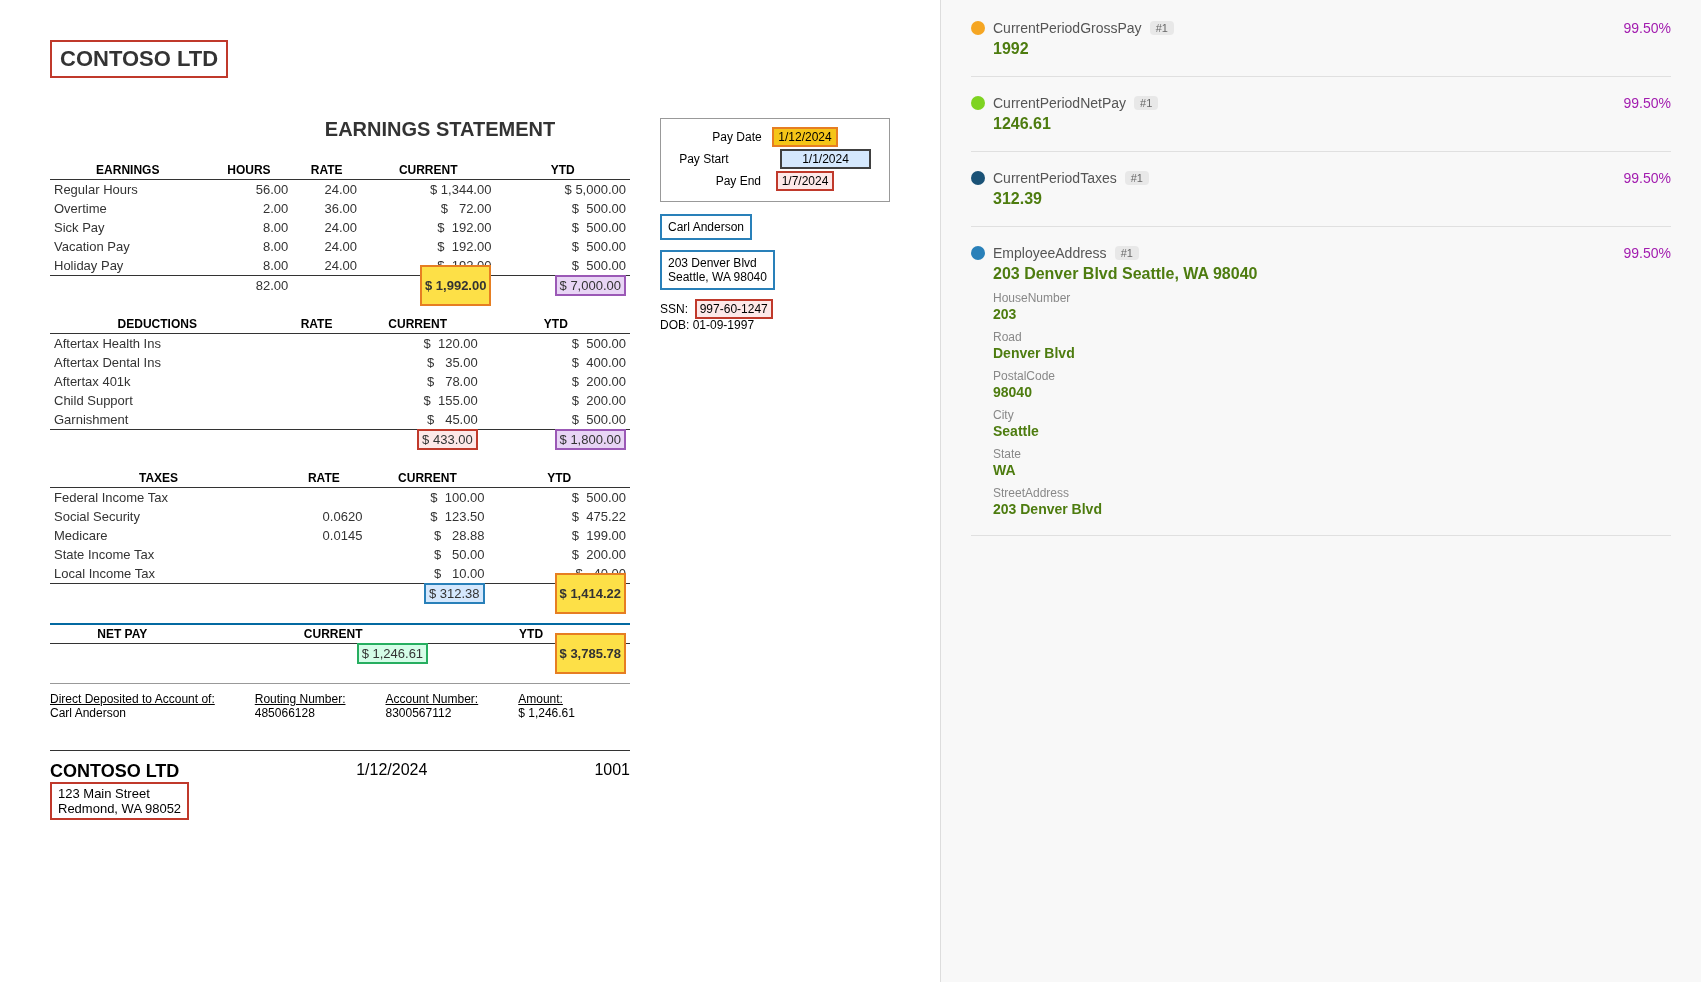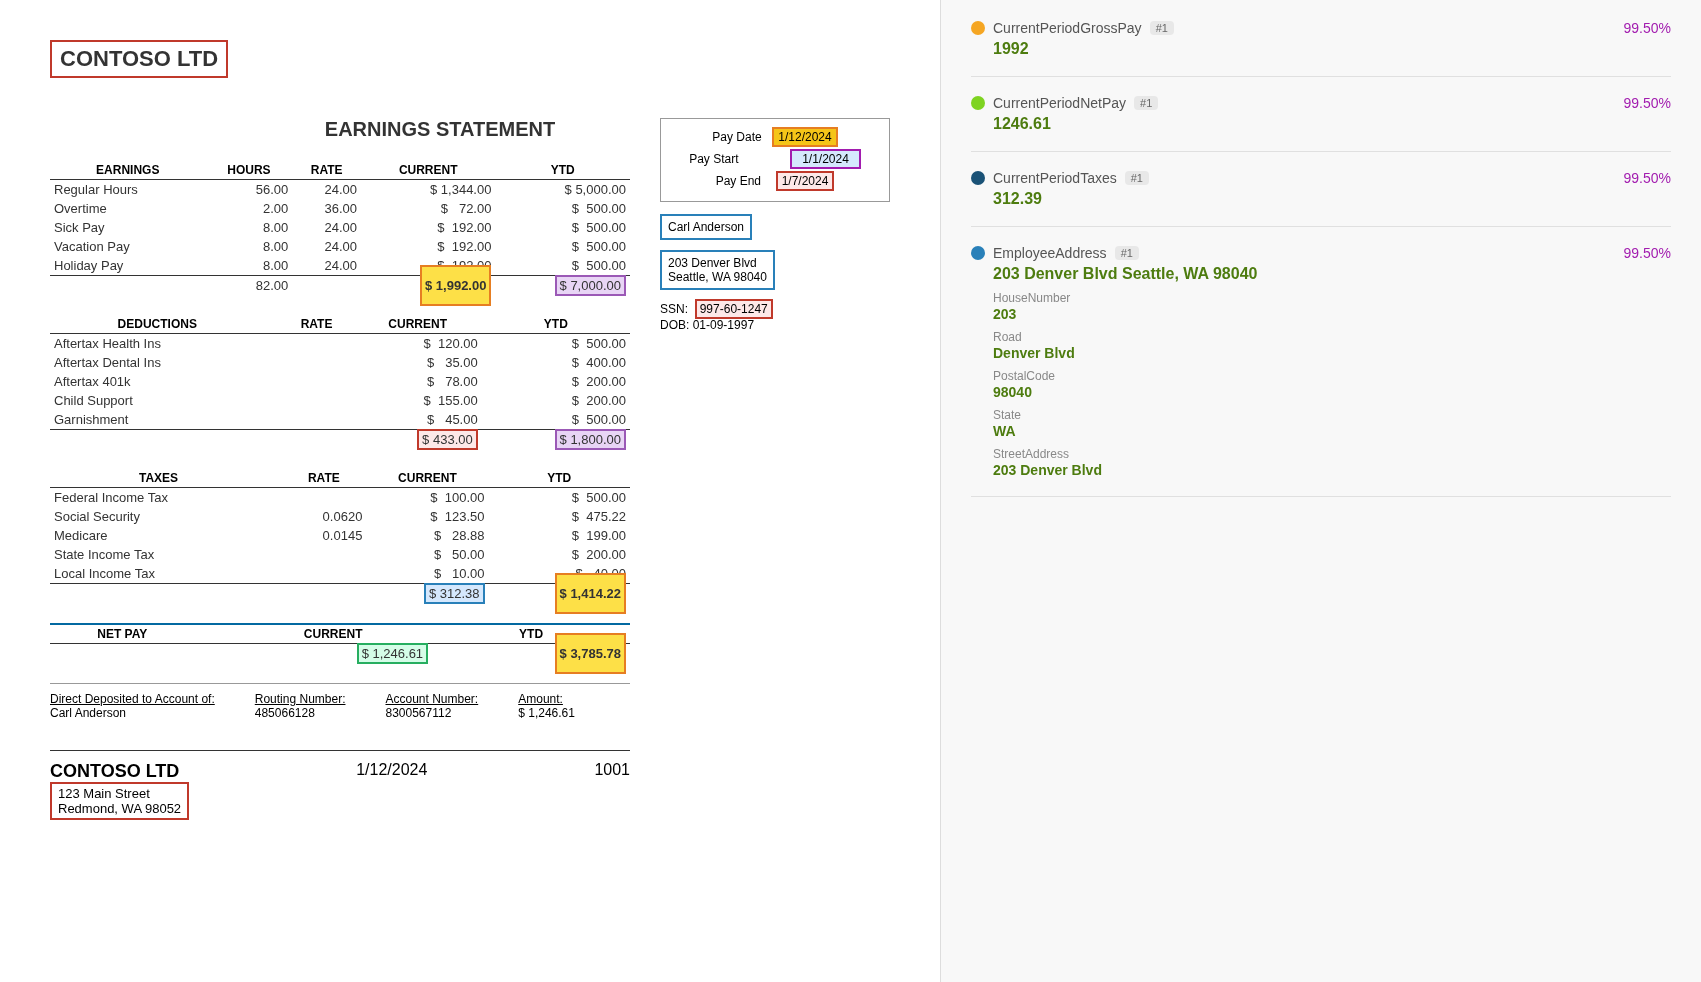--- a/index.html
+++ b/index.html
@@ -145,22 +145,22 @@
 
     .pay-date-highlight {
       background: #f5c518;
       border: 2px solid #e67e22;
       padding: 1px 4px;
       font-size: 12px;
     }
 
     .pay-start-highlight {
       background: #d5e8fd;
-      border: 2px solid #a21caf;
-      padding: 1px 10px;
+      border: 2px solid #404040;
+      padding: 1px 20px;
       font-size: 12px;
       margin-left: 41px;
     }
 
     .pay-end-highlight {
       background: #fde8e8;
       border: 2px solid #c0392b;
       padding: 1px 4px;
       font-size: 12px;
     }
@@ -673,20 +673,24 @@
     <div class="sub-field">
       <div class="sub-field-label">Road</div>
       <div class="sub-field-value">Denver Blvd</div>
     </div>
 
     <div class="sub-field">
       <div class="sub-field-label">PostalCode</div>
       <div class="sub-field-value">98040</div>
     </div>
 
+    <div class="sub-field">
+      <div class="sub-field-label">City</div>
+      <div class="sub-field-value">Seattle</div>
+    </div>
 
     <div class="sub-field">
       <div class="sub-field-label">State</div>
       <div class="sub-field-value">WA</div>
     </div>
 
     <div class="sub-field">
       <div class="sub-field-label">StreetAddress</div>
       <div class="sub-field-value">203 Denver Blvd</div>
     </div>

